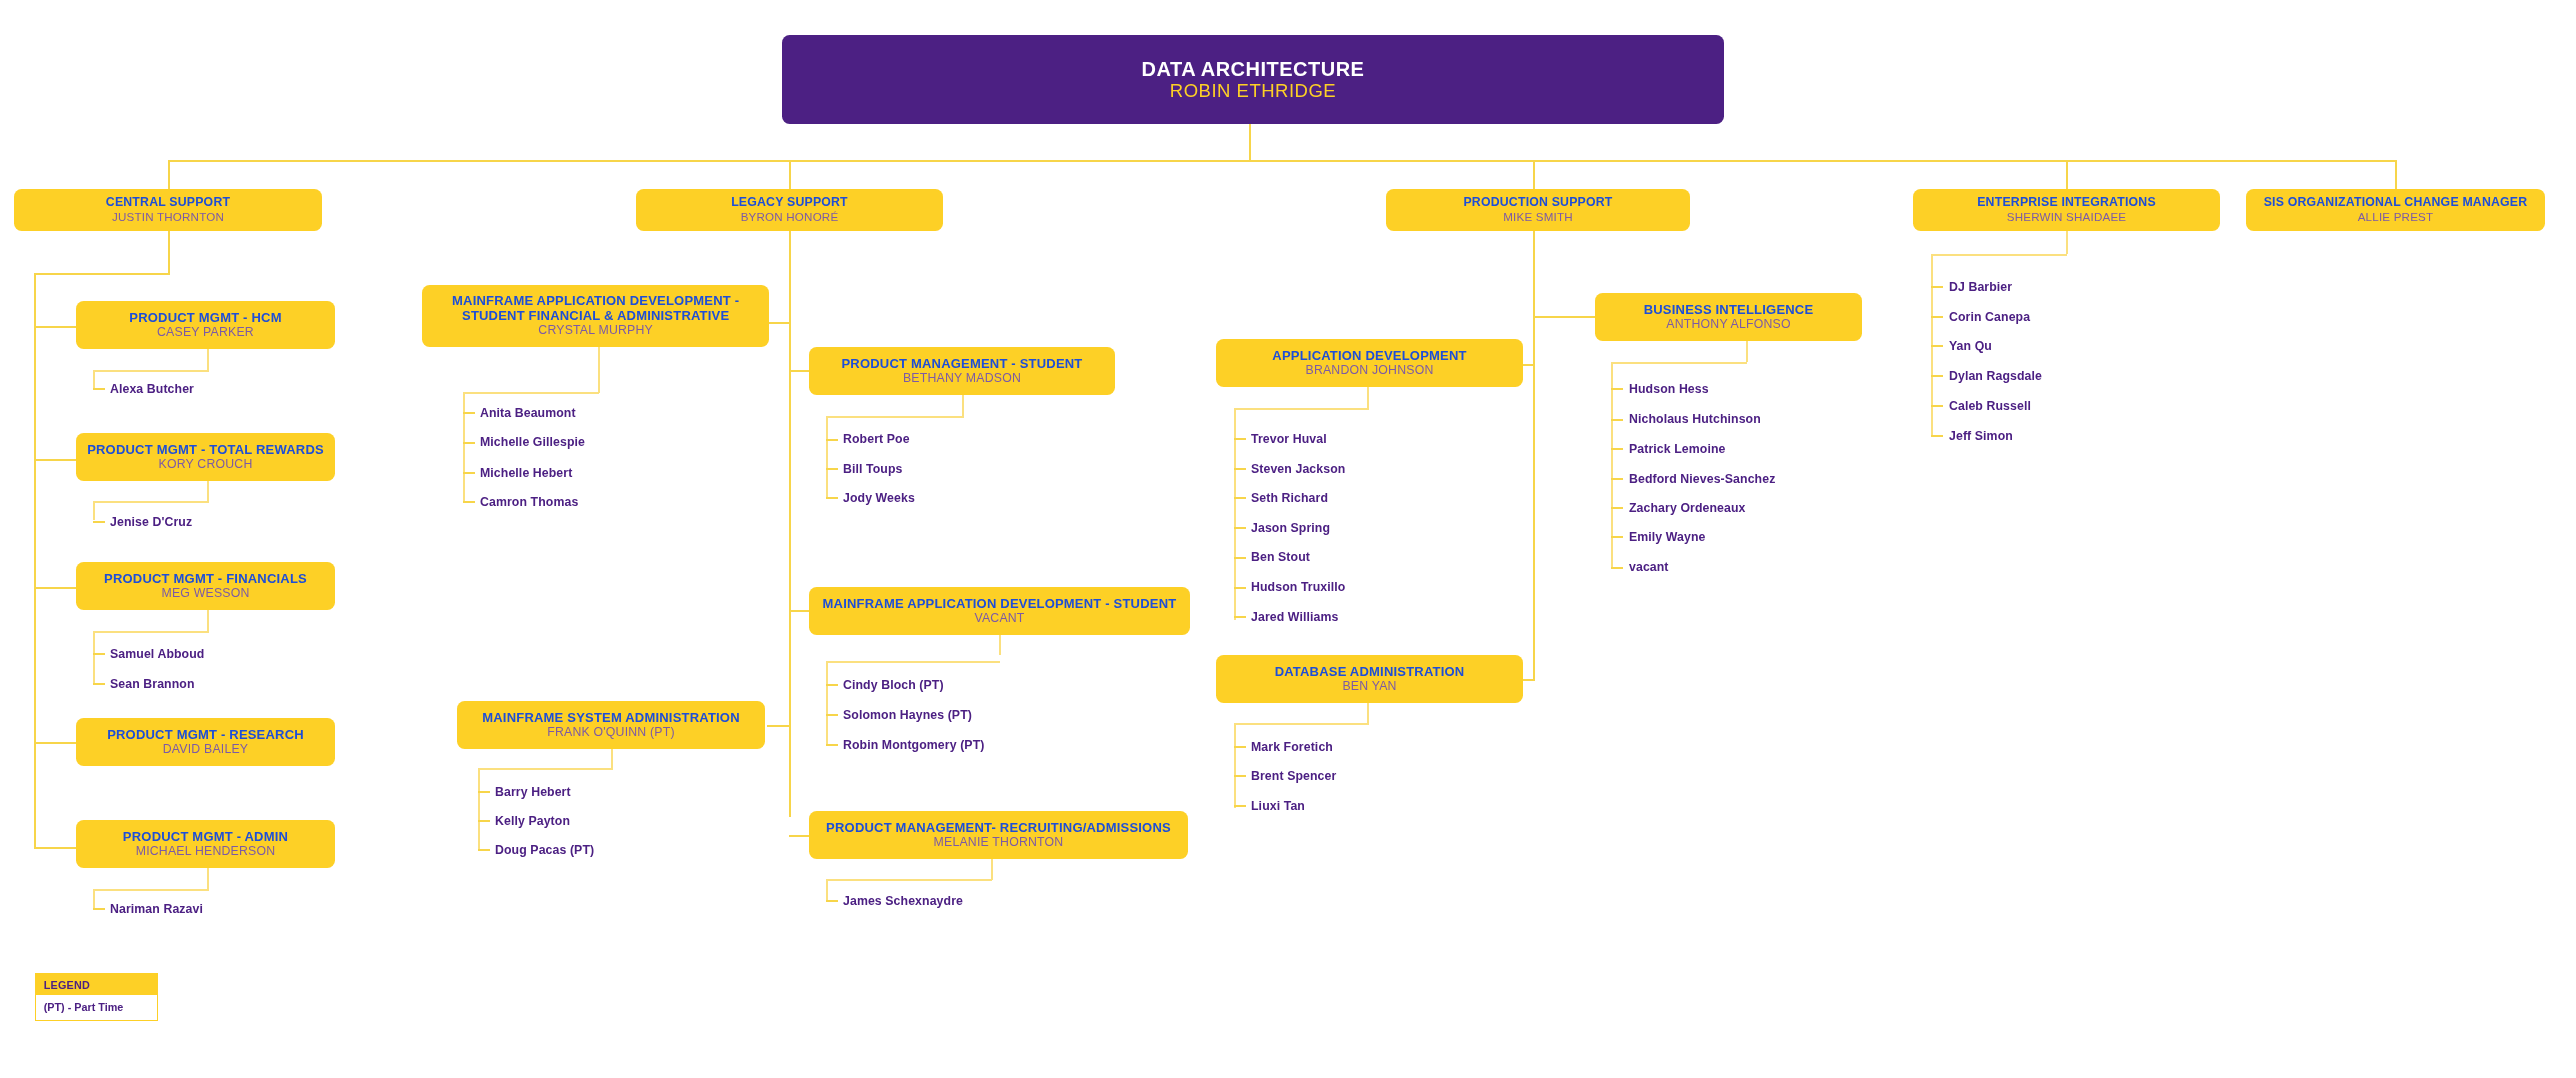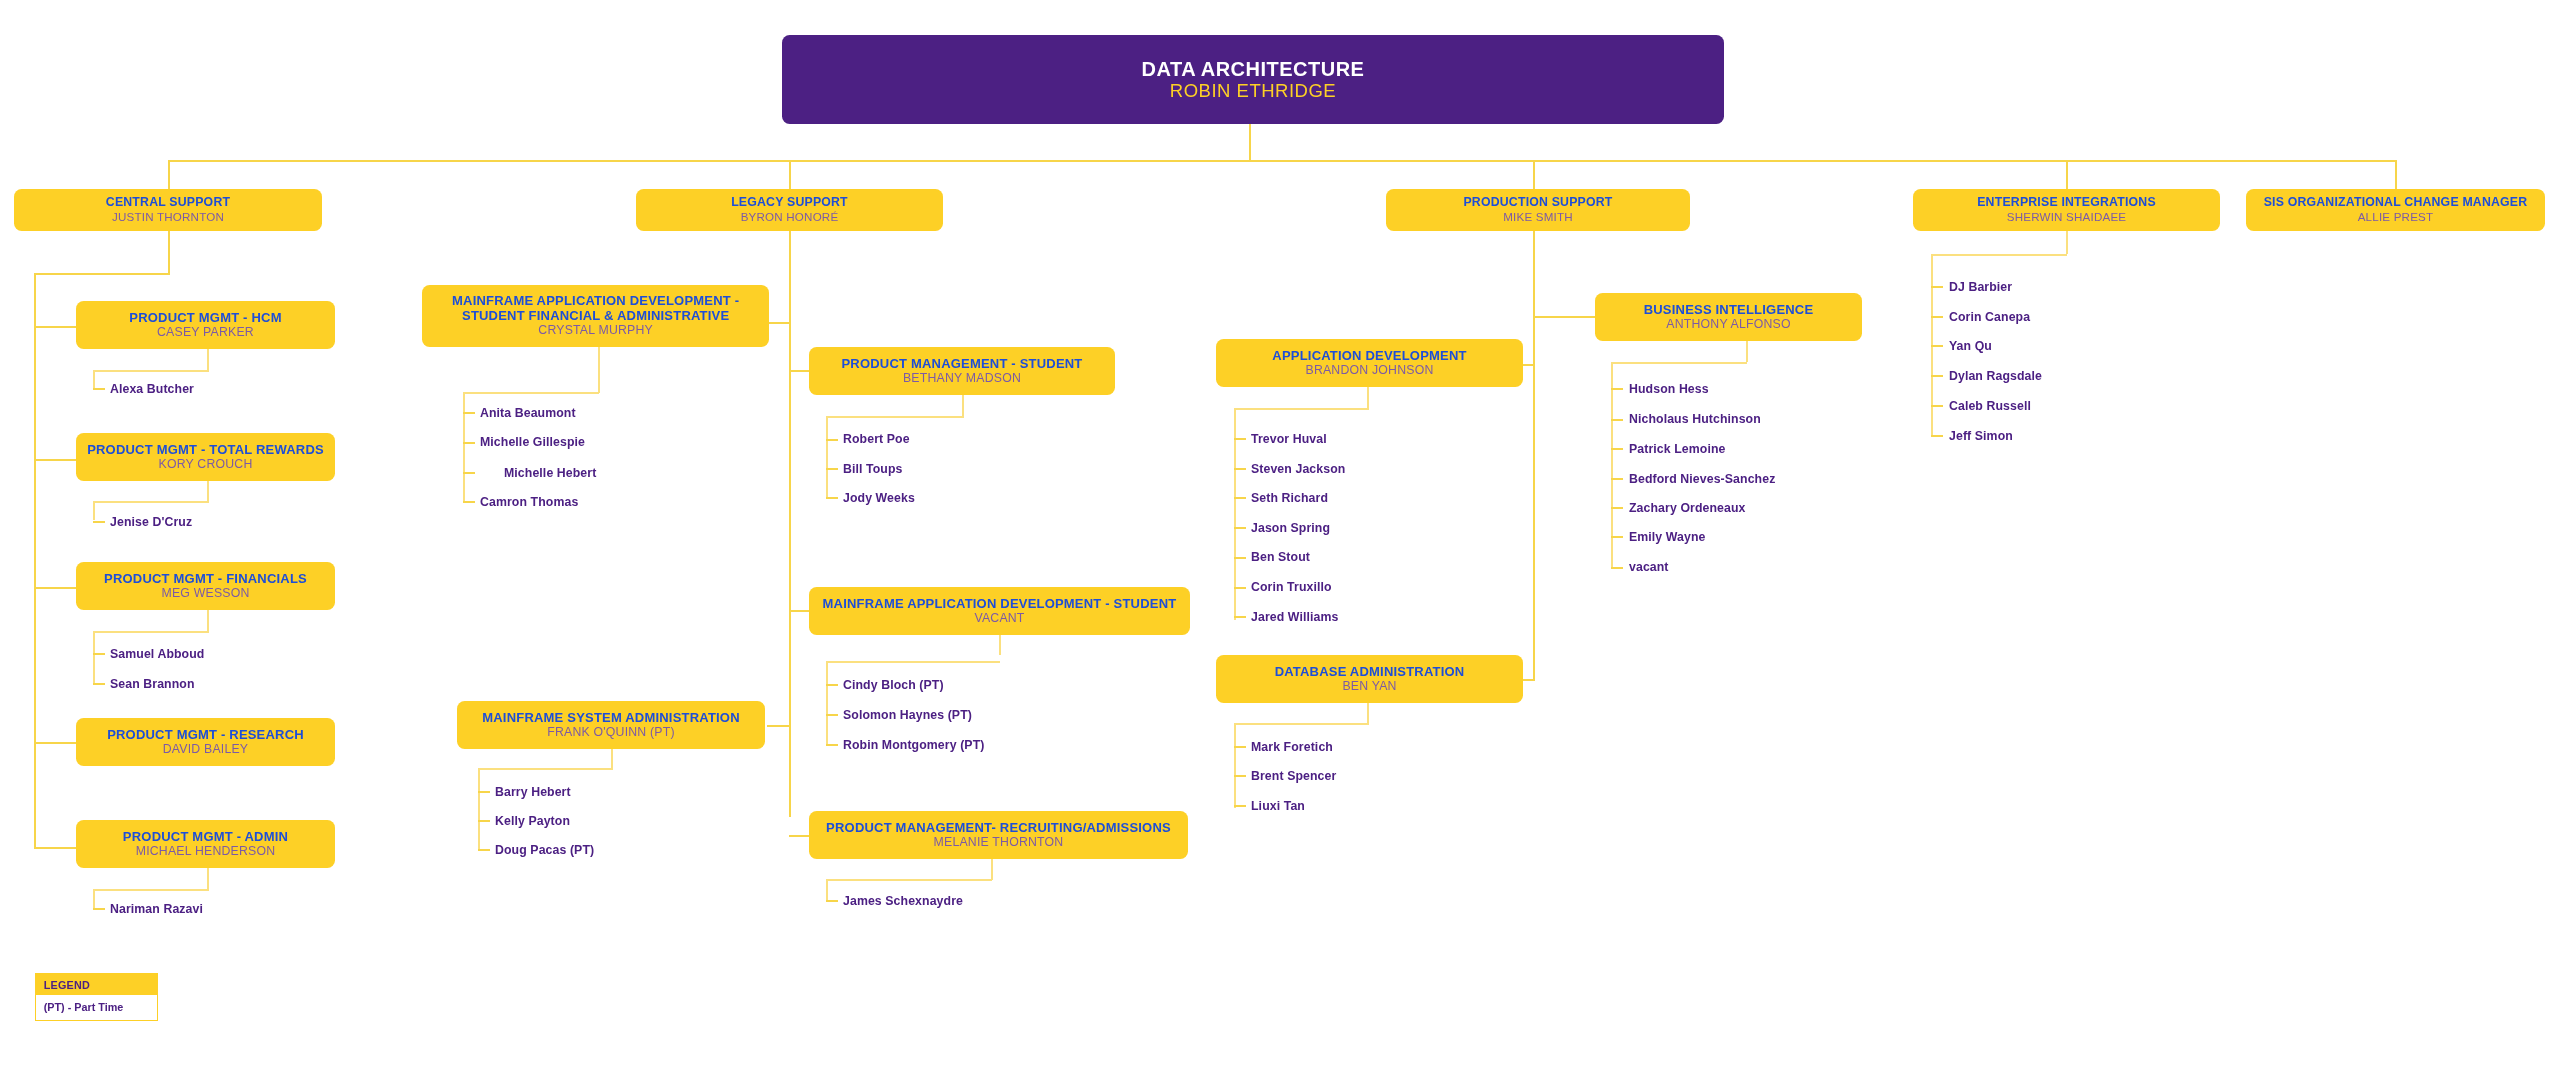--- a/index.html
+++ b/index.html
@@ -284,21 +284,21 @@
     <div class="person">MICHAEL HENDERSON</div>
   </div>
   <div class="leaf" style="left:110px;top:902px;">Nariman Razavi</div>
 
   <div class="box tier2" style="left:422px;top:285px;width:347px;height:62px;padding-left:8px;">
     <div class="title">MAINFRAME APPLICATION DEVELOPMENT - STUDENT FINANCIAL &amp; ADMINISTRATIVE</div>
     <div class="person">CRYSTAL MURPHY</div>
   </div>
   <div class="leaf" style="left:480px;top:406px;">Anita Beaumont</div>
   <div class="leaf" style="left:480px;top:435px;">Michelle Gillespie</div>
-  <div class="leaf" style="left:480px;top:466px;margin-left:24px;">Michelle Hebert</div>
+  <div class="leaf" style="left:480px;top:466px;">Michelle Hebert</div>
   <div class="leaf" style="left:480px;top:495px;">Camron Thomas</div>
 
   <div class="box tier2" style="left:457px;top:701px;width:308px;height:48px;">
     <div class="title">MAINFRAME SYSTEM ADMINISTRATION</div>
     <div class="person">FRANK O'QUINN (PT)</div>
   </div>
   <div class="leaf" style="left:495px;top:785px;">Barry Hebert</div>
   <div class="leaf" style="left:495px;top:814px;">Kelly Payton</div>
   <div class="leaf" style="left:495px;top:843px;">Doug Pacas (PT)</div>
 
@@ -326,21 +326,21 @@
 
   <div class="box tier2" style="left:1216px;top:339px;width:307px;height:48px;">
     <div class="title">APPLICATION DEVELOPMENT</div>
     <div class="person">BRANDON JOHNSON</div>
   </div>
   <div class="leaf" style="left:1251px;top:432px;">Trevor Huval</div>
   <div class="leaf" style="left:1251px;top:462px;">Steven Jackson</div>
   <div class="leaf" style="left:1251px;top:491px;">Seth Richard</div>
   <div class="leaf" style="left:1251px;top:521px;">Jason Spring</div>
   <div class="leaf" style="left:1251px;top:550px;">Ben Stout</div>
-  <div class="leaf" style="left:1251px;top:580px;">Corin Truxillo</div>
+  <div class="leaf" style="left:1251px;top:580px;">Hudson Truxillo</div>
   <div class="leaf" style="left:1251px;top:610px;">Jared Williams</div>
 
   <div class="box tier2" style="left:1216px;top:655px;width:307px;height:48px;">
     <div class="title">DATABASE ADMINISTRATION</div>
     <div class="person">BEN YAN</div>
   </div>
   <div class="leaf" style="left:1251px;top:740px;">Mark Foretich</div>
   <div class="leaf" style="left:1251px;top:769px;">Brent Spencer</div>
   <div class="leaf" style="left:1251px;top:799px;">Liuxi Tan</div>
 

